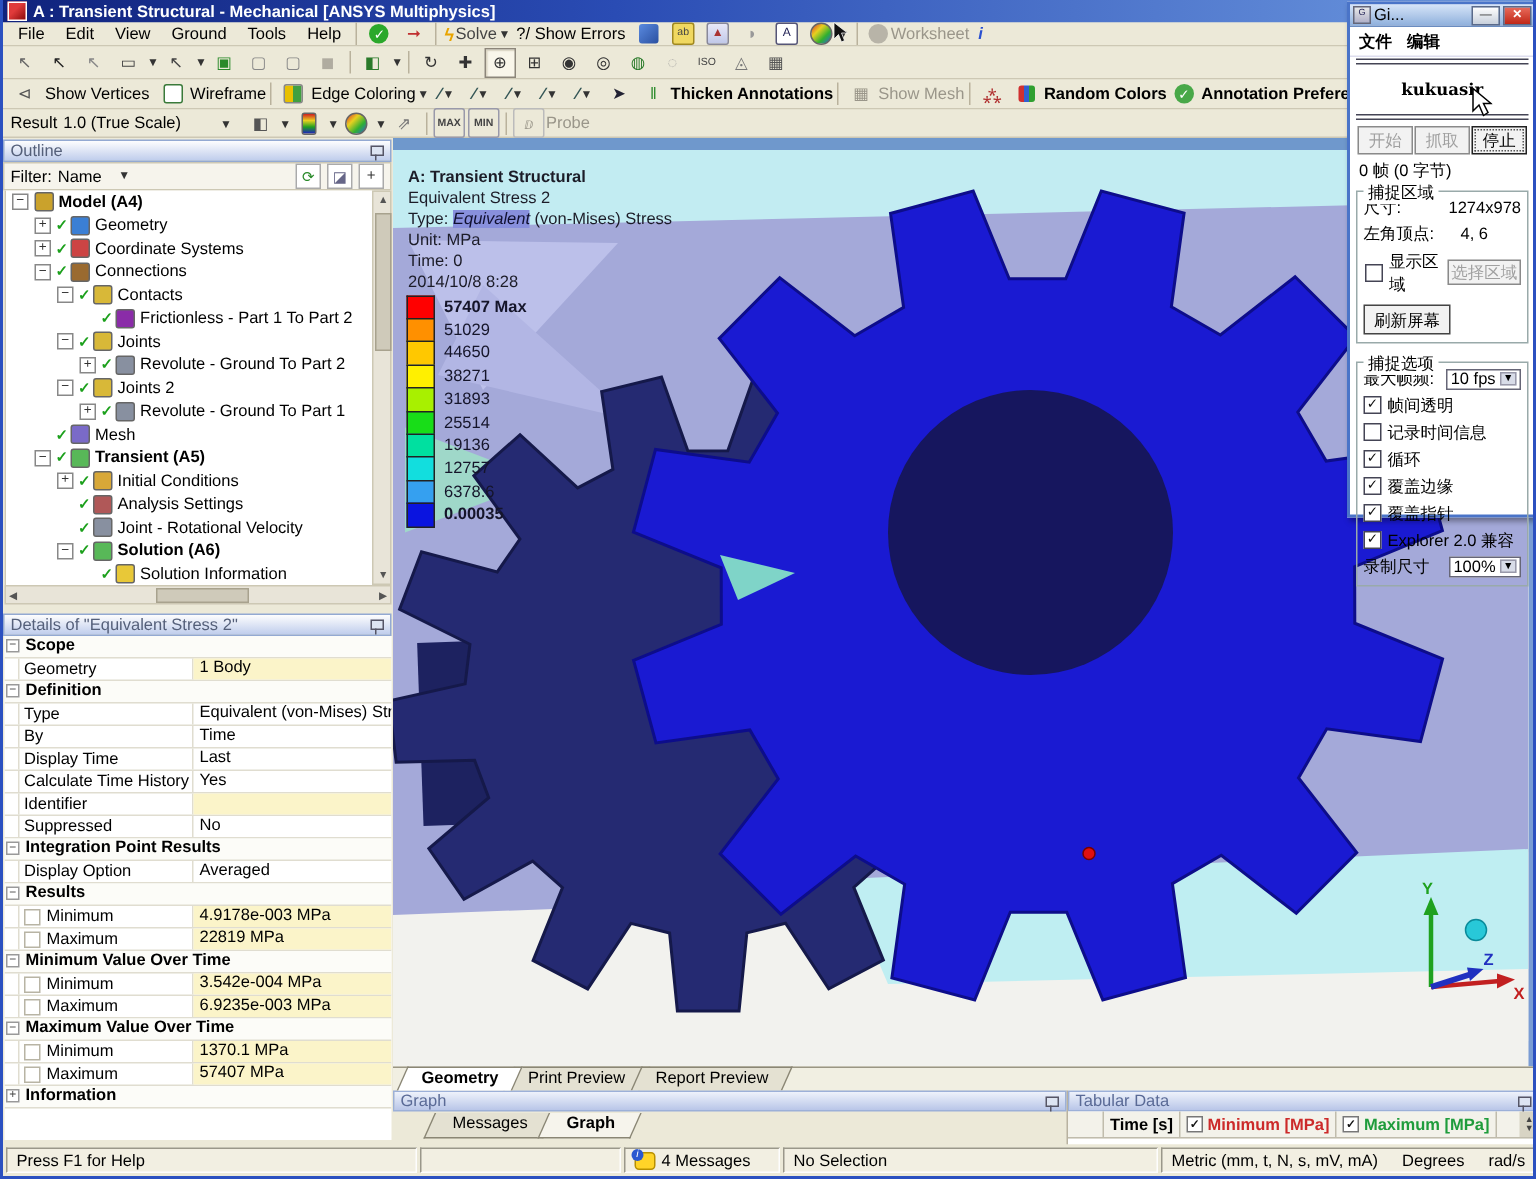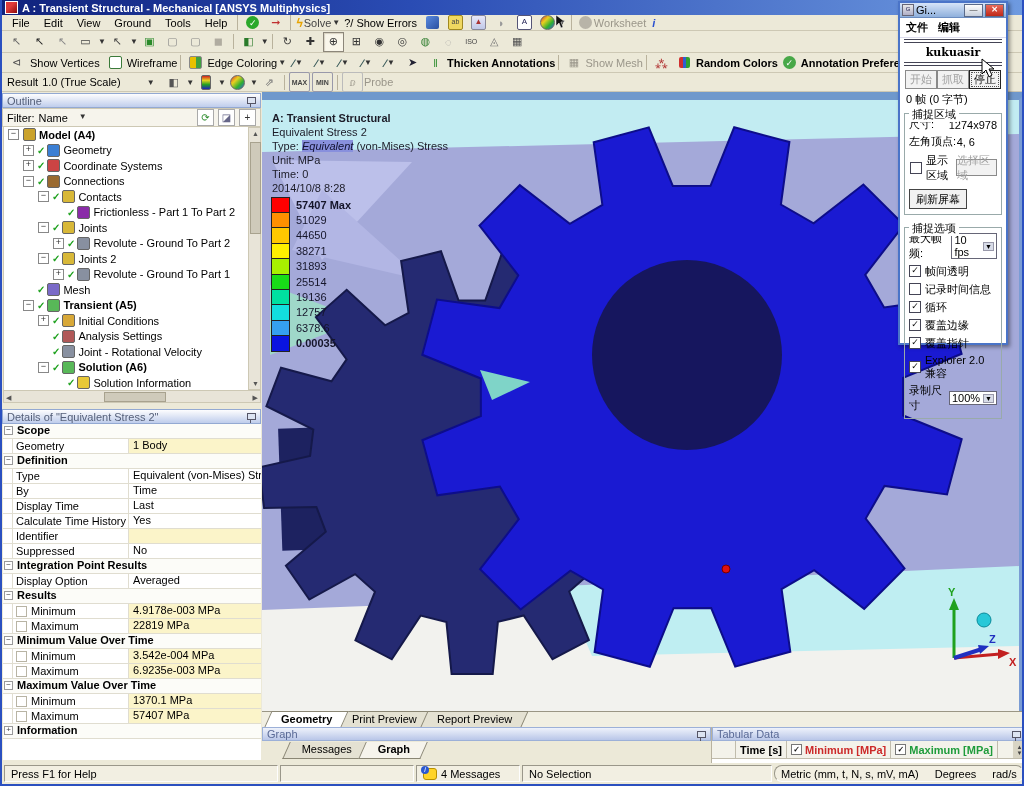--- a/index.html
+++ b/index.html
@@ -115,32 +115,32 @@
   
   #statusbar{position:absolute;left:0;top:763px;width:1024px;height:21px;background:#ece9d8;
      display:flex;align-items:center;padding:1px 2px;box-sizing:border-box;gap:2px;}
   .seg{height:17px;border:1px solid;border-color:#9a978a #fdfdfd #fdfdfd #9a978a;
      display:flex;align-items:center;padding:0 6px;box-sizing:border-box;background:#f2efe2;}
   .balloon{width:12px;height:10px;background:#ffd428;border:1px solid #b89000;border-radius:3px;
      position:relative;margin-right:4px;}
   .balloon::after{content:"i";position:absolute;left:-3px;top:-3px;width:8px;height:8px;background:#2a58d0;
      color:#fff;font-size:7px;line-height:8px;text-align:center;border-radius:50%;font-style:italic;}
   
-  #recorder{position:absolute;left:896px;top:1px;width:110px;height:344px;background:#fff;
+  #recorder{position:absolute;left:896px;top:1px;width:127px;height:344px;background:#fff;
      border:2px solid #4a74c8;box-shadow:2px 2px 4px rgba(0,0,0,.4);box-sizing:border-box;font-size:11px;}
   #rec-title{height:14px;background:linear-gradient(#d6e4f8,#8fb0dc);display:flex;align-items:center;
      padding:0 2px;gap:2px;border-bottom:1px solid #6a8cc0;}
   .rec-ico{width:10px;height:10px;background:linear-gradient(#e8e8e8,#b0b0c8);border:1px solid #667;font-size:6px;line-height:9px;text-align:center;color:#225;}
   #rec-title .t{flex:1;overflow:hidden;white-space:nowrap;}
   .winbtn{width:17px;height:11px;border:1px solid #5a6a8a;background:linear-gradient(#fdfdfd,#c8d0dc);
      font-size:8px;line-height:9px;text-align:center;color:#333;}
   .winbtn.close{background:linear-gradient(#e86a5a,#c02818);color:#fff;font-weight:bold;}
   #rec-menu{display:flex;gap:10px;padding:2px 6px;border-bottom:1px solid #dde;font-weight:bold;}
   .rec-rule{border-top:1px solid #445;border-bottom:1px solid #445;height:2px;margin:1px 4px;}
-  #rec-user{text-align:center;font-family:"DejaVu Serif",serif;font-weight:bold;padding:2px 0;}
+  #rec-user{text-align:center;font-family:"DejaVu Serif",serif;font-weight:bold;padding:9px 0;}
   #rec-btns{display:flex;justify-content:space-between;padding:3px 5px 1px;}
   .rbtn{width:35px;height:17px;border:1px solid #8a8a8a;background:#f2f2f2;font-size:11px;
      display:inline-flex;align-items:center;justify-content:center;}
   .rbtn.disabled{color:#a0a0a0;}
   .rbtn.focus{border:1px solid #222;outline:1px dotted #555;outline-offset:-3px;}
   #rec-frames{padding:2px 6px 0;}
   .fieldset{border:1px solid #9aa;margin:6px 4px 0;padding:2px 3px 4px;position:relative;}
   .fieldset .legend{position:absolute;top:-7px;left:4px;background:#fff;padding:0 3px;}
   .frow{display:flex;justify-content:space-between;align-items:center;padding:1px 1px;}
   .rcheck{display:flex;align-items:center;gap:4px;padding:1.5px 1px;}
@@ -662,21 +662,21 @@
   </div>
 
   <div id="statusbar">
     <span class="seg" style="width:274px;">Press F1 for Help</span>
     <span class="seg" style="width:134px;"></span>
     <span class="seg" style="width:104px;">
       <span class="balloon"></span>
       <span>4 Messages</span>
     </span>
     <span class="seg" style="width:250px;">No Selection</span>
-    <span class="seg" style="flex:1;gap:16px;border-radius:8px;">
+    <span class="seg" style="flex:1;gap:16px;">
       <span>Metric (mm, t, N, s, mV, mA)</span>
       <span>Degrees</span>
       <span>rad/s</span>
     </span>
   </div>
 
   <div id="recorder">
     <div id="rec-title">
       <span class="rec-ico">G</span>
       <span class="t">Gi...</span>

